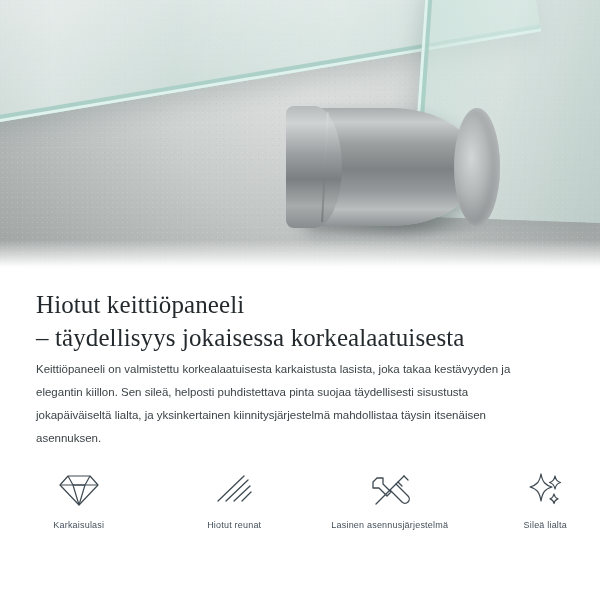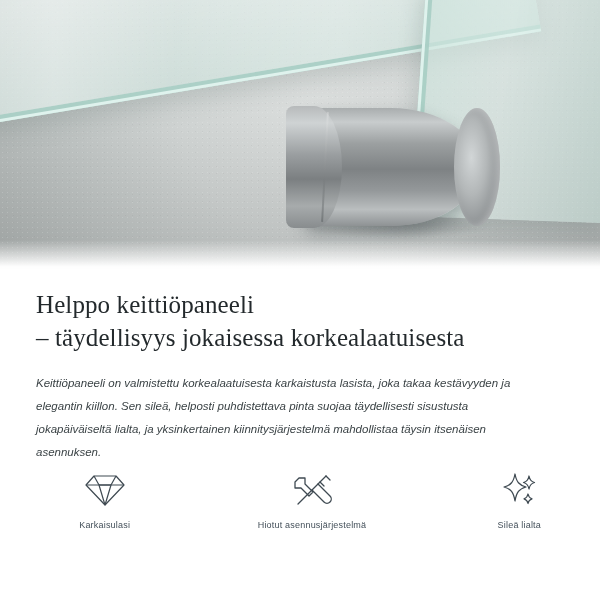--- a/index.html
+++ b/index.html
@@ -180,27 +180,26 @@
     font-size: 25px;
     line-height: 33px;
     color: #23292c;
     font-weight: 400;
     letter-spacing: 0.1px;
   }
   .headline .line2 {
     display: block;
   }
   .body-copy {
-    margin: 18px 0 0 36px;
+    margin: 4px 0 0 36px;
     width: 510px;
     font-size: 11.5px;
     line-height: 23px;
     color: #3b4346;
     text-align: left;
-    font-style: italic;
   }
 
   
   .features {
     position: absolute;
     left: 12px;
     top: 470px;
     width: 600px;
     display: flex;
     justify-content: space-around;
@@ -248,21 +247,21 @@
       <div class="mount-front">
         <div class="mount-seam"></div>
       </div>
     </div>
 
     <div class="hero-fade"></div>
   </div>
 
   <div class="content">
     <h1 class="headline">
-      <span>Helppo keittiöpaneeli</span>
+      <span>Hiotut keittiöpaneeli</span>
       <span class="line2">– täydellisyys jokaisessa korkealaatuisesta</span>
     </h1>
     <p class="body-copy">Keittiöpaneeli on valmistettu korkealaatuisesta karkaistusta lasista, joka takaa kestävyyden ja elegantin kiillon. Sen sileä, helposti puhdistettava pinta suojaa täydellisesti sisustusta jokapäiväiseltä lialta, ja yksinkertainen kiinnitysjärjestelmä mahdollistaa täysin itsenäisen asennuksen.</p>
   </div>
 
   <div class="features">
 
     <div class="feature">
       <div class="feature-icon">
         <svg width="42" height="36" viewBox="0 0 42 36">
@@ -271,34 +270,47 @@
             <path d="M2 13 H40"></path>
             <path d="M10 4 L15 13 L21 33"></path>
             <path d="M32 4 L27 13 L21 33"></path>
             <path d="M15 13 H27"></path>
           </g>
         </svg>
       </div>
       <div class="feature-label">Karkaisulasi</div>
     </div>
 
+    <div class="feature">
+      <div class="feature-icon">
+        <svg width="40" height="34" viewBox="0 0 40 34">
+          <g fill="none" stroke="#3f4a52" stroke-width="1.3" stroke-linecap="round">
+            <path d="M4 28 L30 3"></path>
+            <path d="M12 28 L34 7"></path>
+            <path d="M20 28 L36 13"></path>
+            <path d="M28 28 L37 19"></path>
+          </g>
+        </svg>
+      </div>
+      <div class="feature-label">Hiotut reunat</div>
+    </div>
 
     <div class="feature">
       <div class="feature-icon">
         <svg width="44" height="36" viewBox="0 0 44 36">
           <g fill="none" stroke="#3f4a52" stroke-width="1.3" stroke-linecap="round" stroke-linejoin="round">
             <path d="M7 5 L13 5 L13 11 L21 19 L17 23 L9 15 L3 15 L3 9 Z" transform="translate(2,1)"></path>
             <path d="M36 4 L30 10 L26 14 L8 32"></path>
             <path d="M30 10 L34 14"></path>
             <path d="M22 18 L34 30 a4 4 0 0 0 6 -6 L28 12"></path>
             <path d="M36 4 L40 8"></path>
           </g>
         </svg>
       </div>
-      <div class="feature-label">Hiotut asennusjärjestelmä</div>
+      <div class="feature-label">Lasinen asennusjärjestelmä</div>
     </div>
 
     <div class="feature">
       <div class="feature-icon">
         <svg width="40" height="36" viewBox="0 0 40 36">
           <g fill="none" stroke="#3f4a52" stroke-width="1.25" stroke-linejoin="round">
             <path d="M16 2 C17.5 10 20 13 27 15 C20 17 17.5 20 16 29 C14.5 20 12 17 5 15 C12 13 14.5 10 16 2 Z"></path>
             <path d="M30 4 C30.7 8 32 9.5 35.5 10.5 C32 11.5 30.7 13 30 17 C29.3 13 28 11.5 24.5 10.5 C28 9.5 29.3 8 30 4 Z"></path>
             <path d="M29 22 C29.5 25 30.5 26 33 26.8 C30.5 27.6 29.5 28.6 29 31.5 C28.5 28.6 27.5 27.6 25 26.8 C27.5 26 28.5 25 29 22 Z"></path>
           </g>

